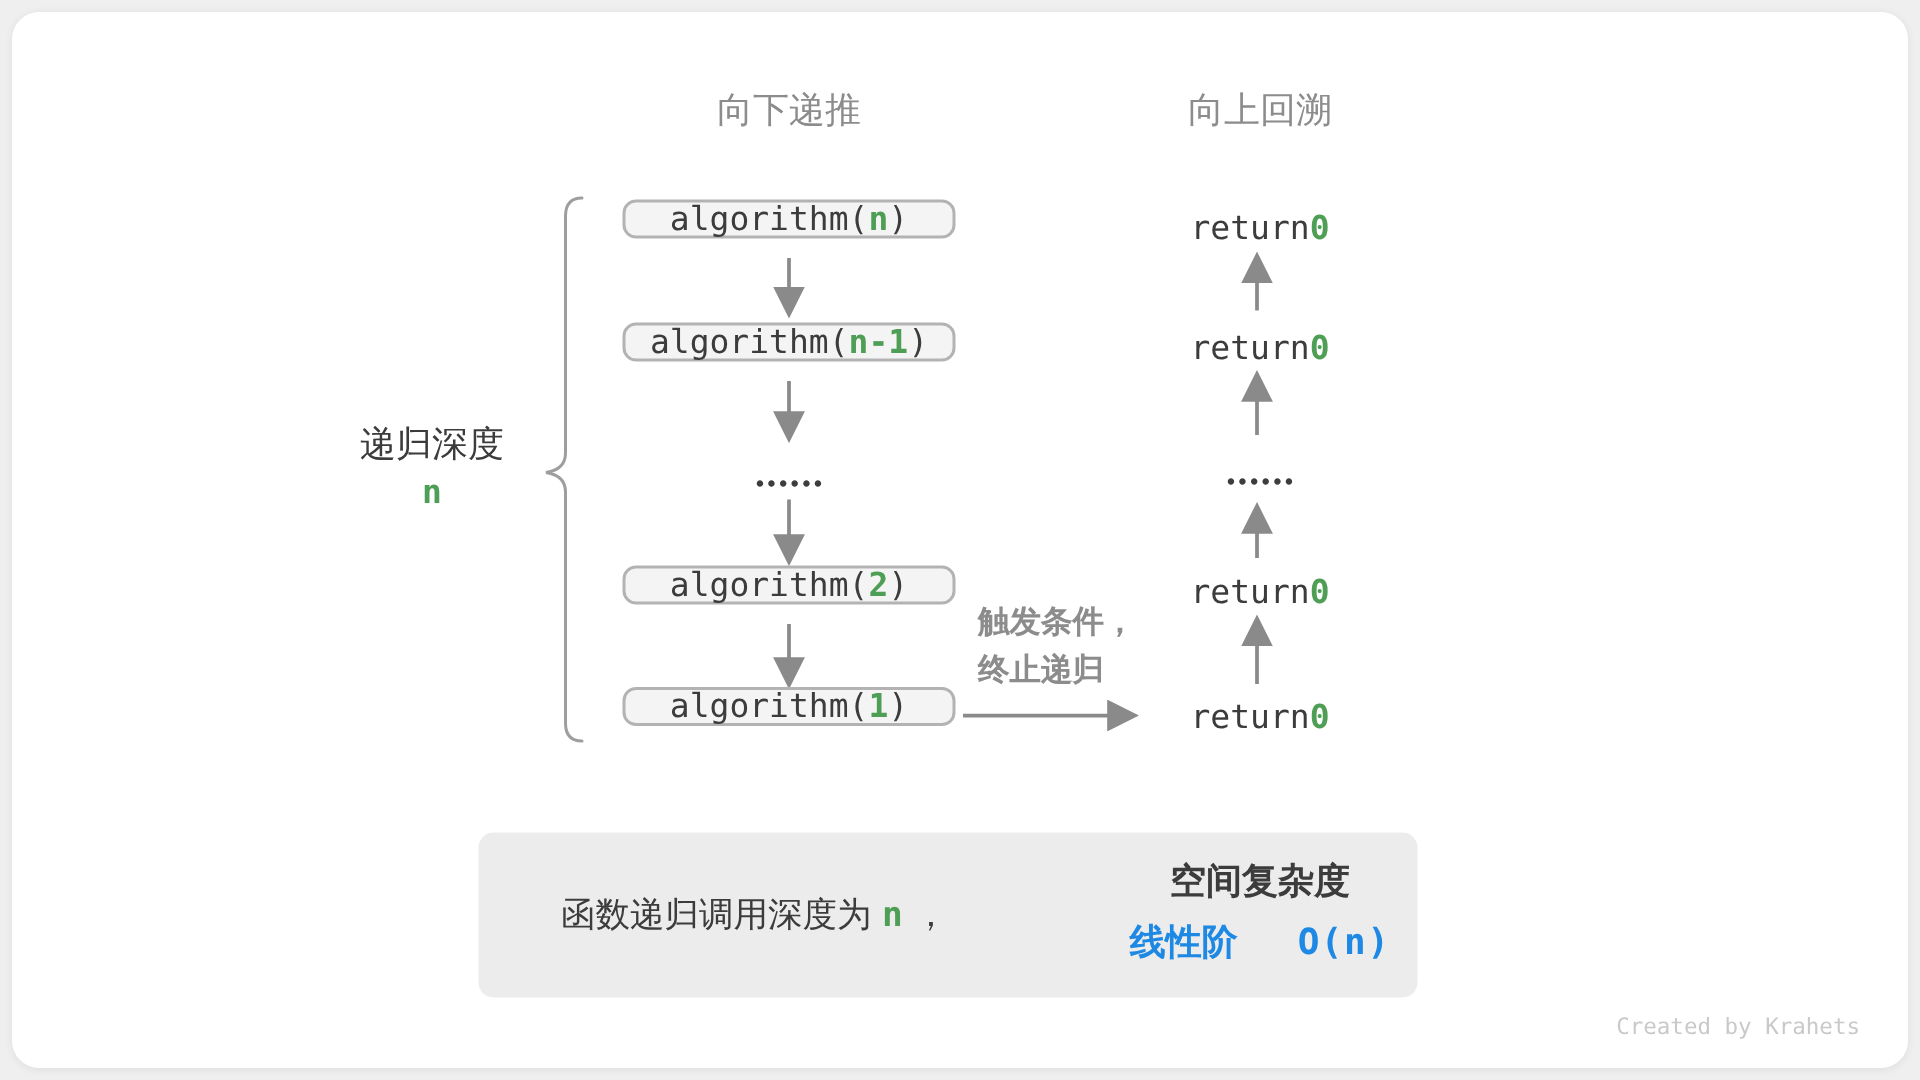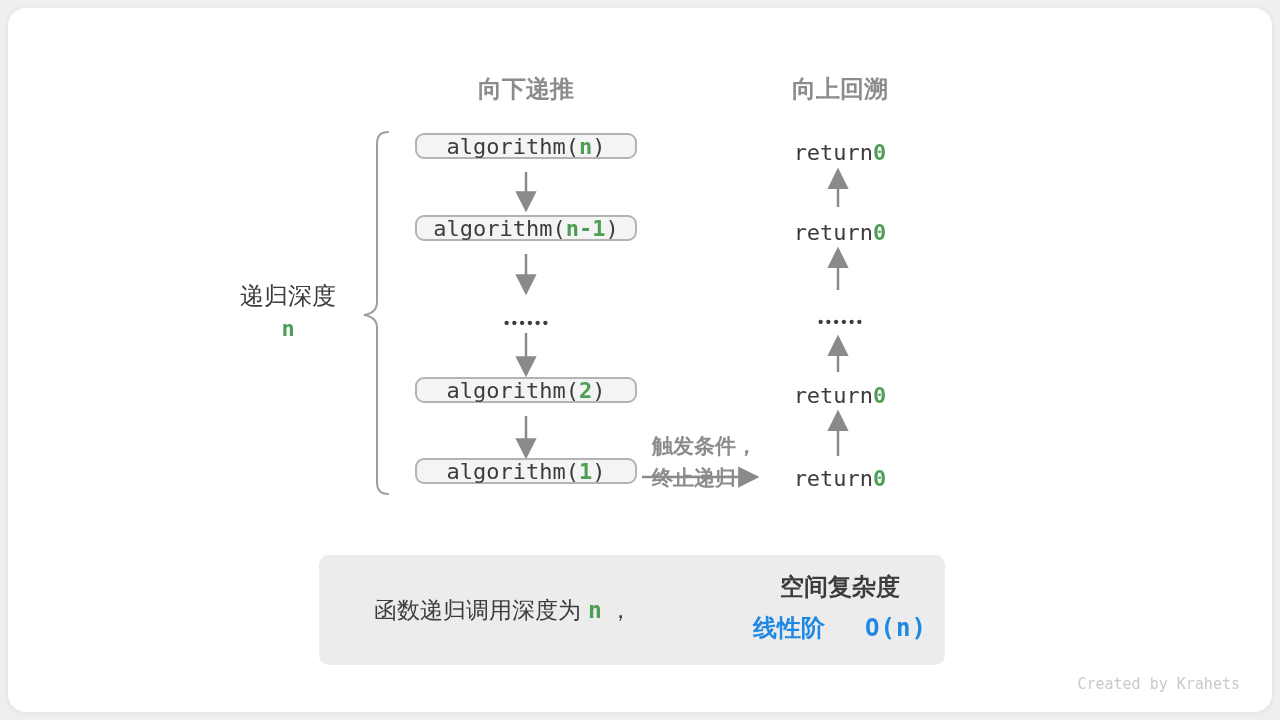--- a/index.html
+++ b/index.html
@@ -14,27 +14,27 @@
     --watermark:#c9c9c9;
   }
   *{box-sizing:border-box;margin:0;padding:0;}
   body{width:1280px;height:720px;background:#efefef;font-family:"Liberation Sans","DejaVu Sans",sans-serif;overflow:hidden;}
   .canvas{position:relative;width:1280px;height:720px;}
   .card{position:absolute;left:8px;top:8px;right:8px;bottom:8px;background:#ffffff;border-radius:18px;box-shadow:0 1px 6px rgba(0,0,0,0.07);}
   .pos{position:absolute;display:flex;align-items:center;justify-content:center;z-index:2;}
   .code{font-family:"DejaVu Sans Mono","Liberation Mono",monospace;}
   .cjk{font-family:"Liberation Sans","DejaVu Sans",sans-serif;}
   .green{color:var(--green);font-weight:bold;}
-  .col-header{font-size:24px;font-weight:bold;color:var(--gray-head);margin-top:16px;}
+  .col-header{font-size:24px;font-weight:normal;color:var(--gray-head);}
   .callbox{left:415px;width:222px;height:26px;background:var(--box-fill);border:2px solid var(--box-border);border-radius:9px;font-size:22px;color:var(--dark);}
   .return-label{left:752px;width:176px;height:24px;font-size:22px;color:var(--dark);}
   .ellipsis{font-size:15px;font-weight:bold;letter-spacing:2.5px;color:#3d3d3d;padding-left:2.5px;}
   .depth-label{font-size:24px;color:var(--dark);}
   .depth-value{font-size:22px;}
-  .annotation{font-size:21px;font-weight:bold;color:var(--gray-head);justify-content:flex-start;margin-top:32px;}
+  .annotation{font-size:21px;font-weight:bold;color:var(--gray-head);justify-content:flex-start;}
   .panel{left:319px;top:555px;width:626px;height:110px;background:var(--panel);border-radius:10px;z-index:1;}
   .summary-text{left:337px;top:575px;width:332px;height:70px;font-size:23px;color:var(--dark);flex-direction:row;line-height:35px;text-align:center;}
   .summary-text .seg-code{font-family:"DejaVu Sans Mono","Liberation Mono",monospace;letter-spacing:2px;}
   .gap-l{margin-left:7px;} .gap-r{margin-right:7px;}
   .complexity-title{left:760px;top:572px;width:160px;height:30px;font-size:24px;font-weight:bold;color:var(--dark);}
   .complexity-result{left:745px;top:612px;width:190px;height:32px;font-size:24px;font-weight:bold;color:var(--blue);gap:32px;}
   .complexity-result .seg-code{font-family:"DejaVu Sans Mono","Liberation Mono",monospace;letter-spacing:1px;margin-left:8px;}
   .watermark{left:1040px;top:674px;width:200px;height:20px;justify-content:flex-end;font-size:15px;color:var(--watermark);}
   svg.overlay{position:absolute;left:0;top:0;width:1280px;height:720px;z-index:1;pointer-events:none;}
 </style>

